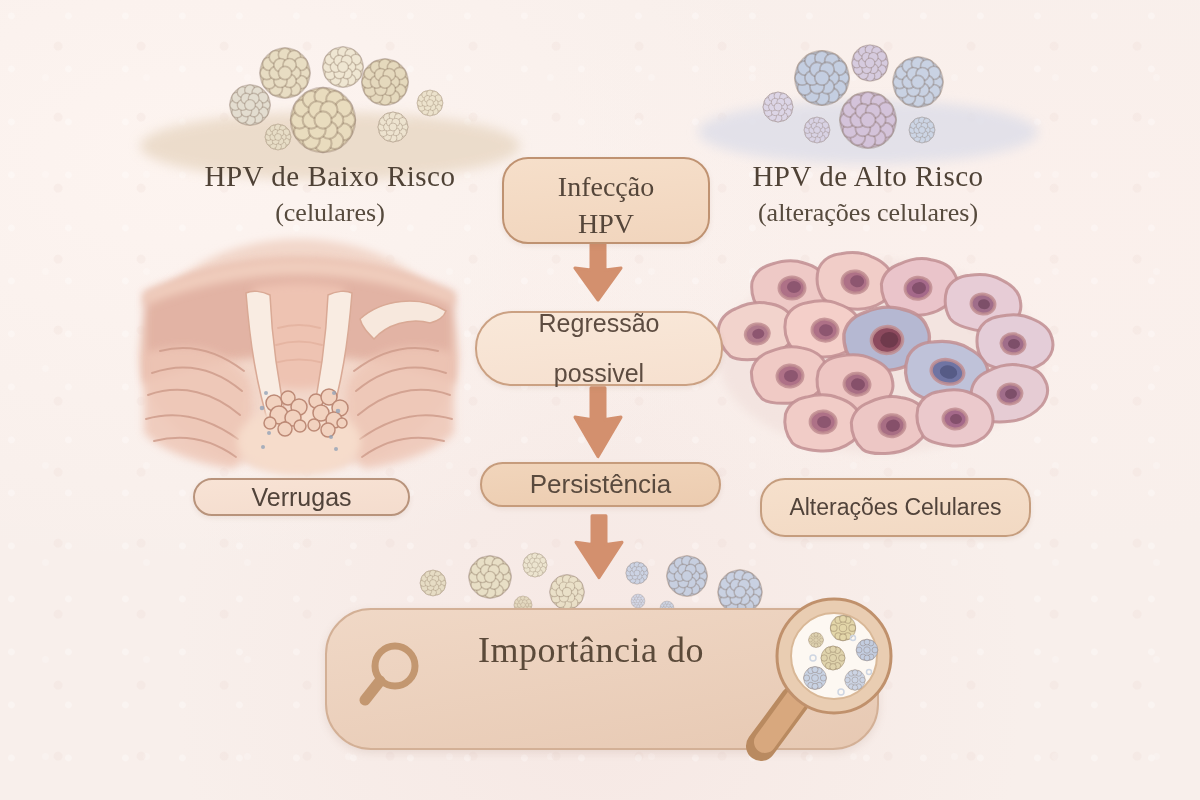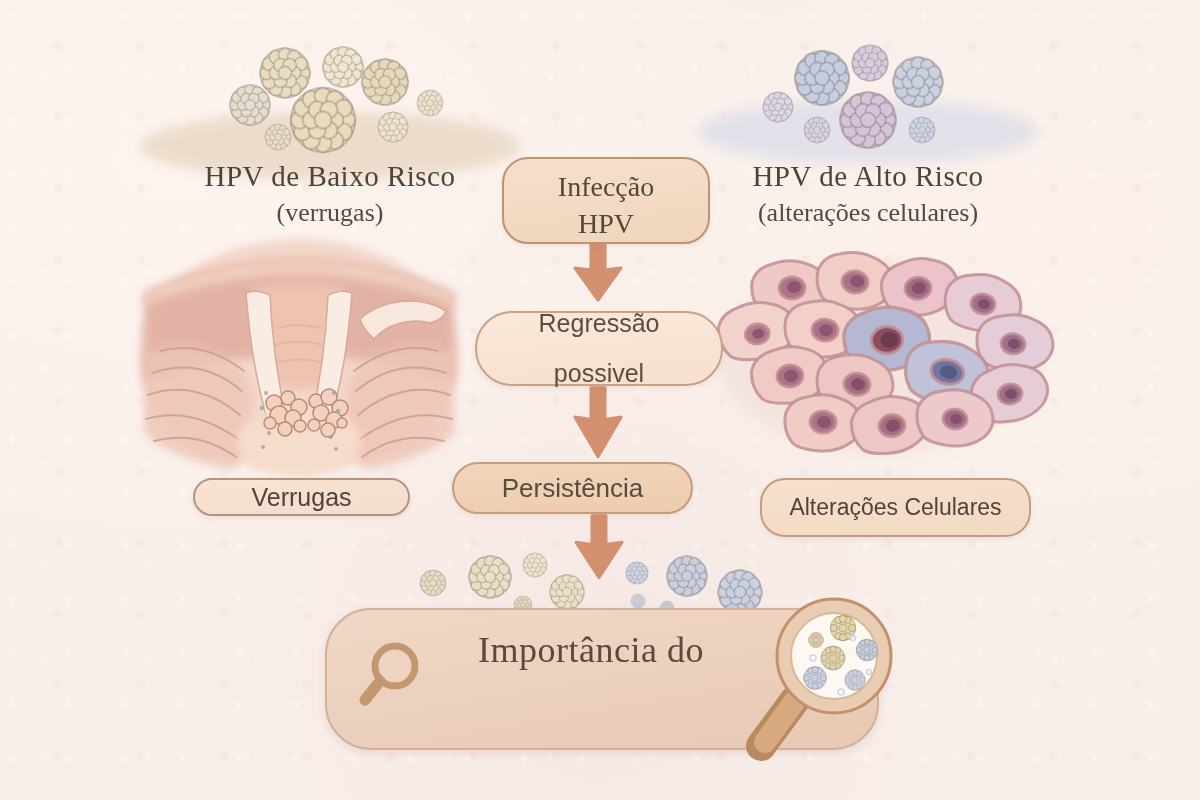--- a/index.html
+++ b/index.html
@@ -40,21 +40,21 @@
     background:linear-gradient(175deg,#f6dfca,#f1d5bd);border:2px solid #bf9271;
     font-size:28px;color:#55463a;line-height:1.3;justify-content:flex-end;
   }
   .box-regression{
     left:475px;top:311px;width:248px;height:75px;border-radius:37px;
     background:linear-gradient(175deg,#f9e8d9,#f6e0cf);border:2px solid #cba183;
     font-family:"Liberation Sans","DejaVu Sans",sans-serif;
     font-size:25px;color:#5d4c41;line-height:1.25;gap:19px;
   }
   .box-persistence{
-    left:452px;top:462px;width:241px;height:52px;border-radius:26px;
+    left:480px;top:462px;width:241px;height:45px;border-radius:26px;
     background:linear-gradient(175deg,#f1d5bb,#ecccb0);border:2px solid #c69c7c;
     font-family:"Liberation Sans","DejaVu Sans",sans-serif;
     font-size:26px;color:#594a3e;text-align:right;
   }
   .pill-warts{
     left:193px;top:478px;width:217px;height:38px;border-radius:23px;
     background:linear-gradient(175deg,#f8e3d5,#f4dccd);border:2px solid #b8937b;
     font-family:"Liberation Sans","DejaVu Sans",sans-serif;
     font-size:25px;color:#51433a;
   }
@@ -304,21 +304,21 @@
       <g transform="translate(240,167) rotate(5)">
           <use href="#cellShape" fill="#ebc9cc"></use>
           <ellipse cx="0" cy="0" rx="12" ry="10" fill="#a5698a"></ellipse>
           <ellipse cx="1" cy="0" rx="6" ry="5" fill="#84506c" stroke="none"></ellipse>
         </g>
     </g>
   </svg>
 
   <div class="abs heading" style="left:140px;top:160px;">
     <div class="title">HPV de Baixo Risco</div>
-    <div class="subtitle">(verrugas)</div>
+    <div class="subtitle">(celulares)</div>
   </div>
   <div class="abs heading" style="left:678px;top:160px;">
     <div class="title">HPV de Alto Risco</div>
     <div class="subtitle">(alterações celulares)</div>
   </div>
 
   <div class="abs flowbox box-infection">
     <span class="line">Infecção</span>
     <span class="line">HPV</span>
   </div>

